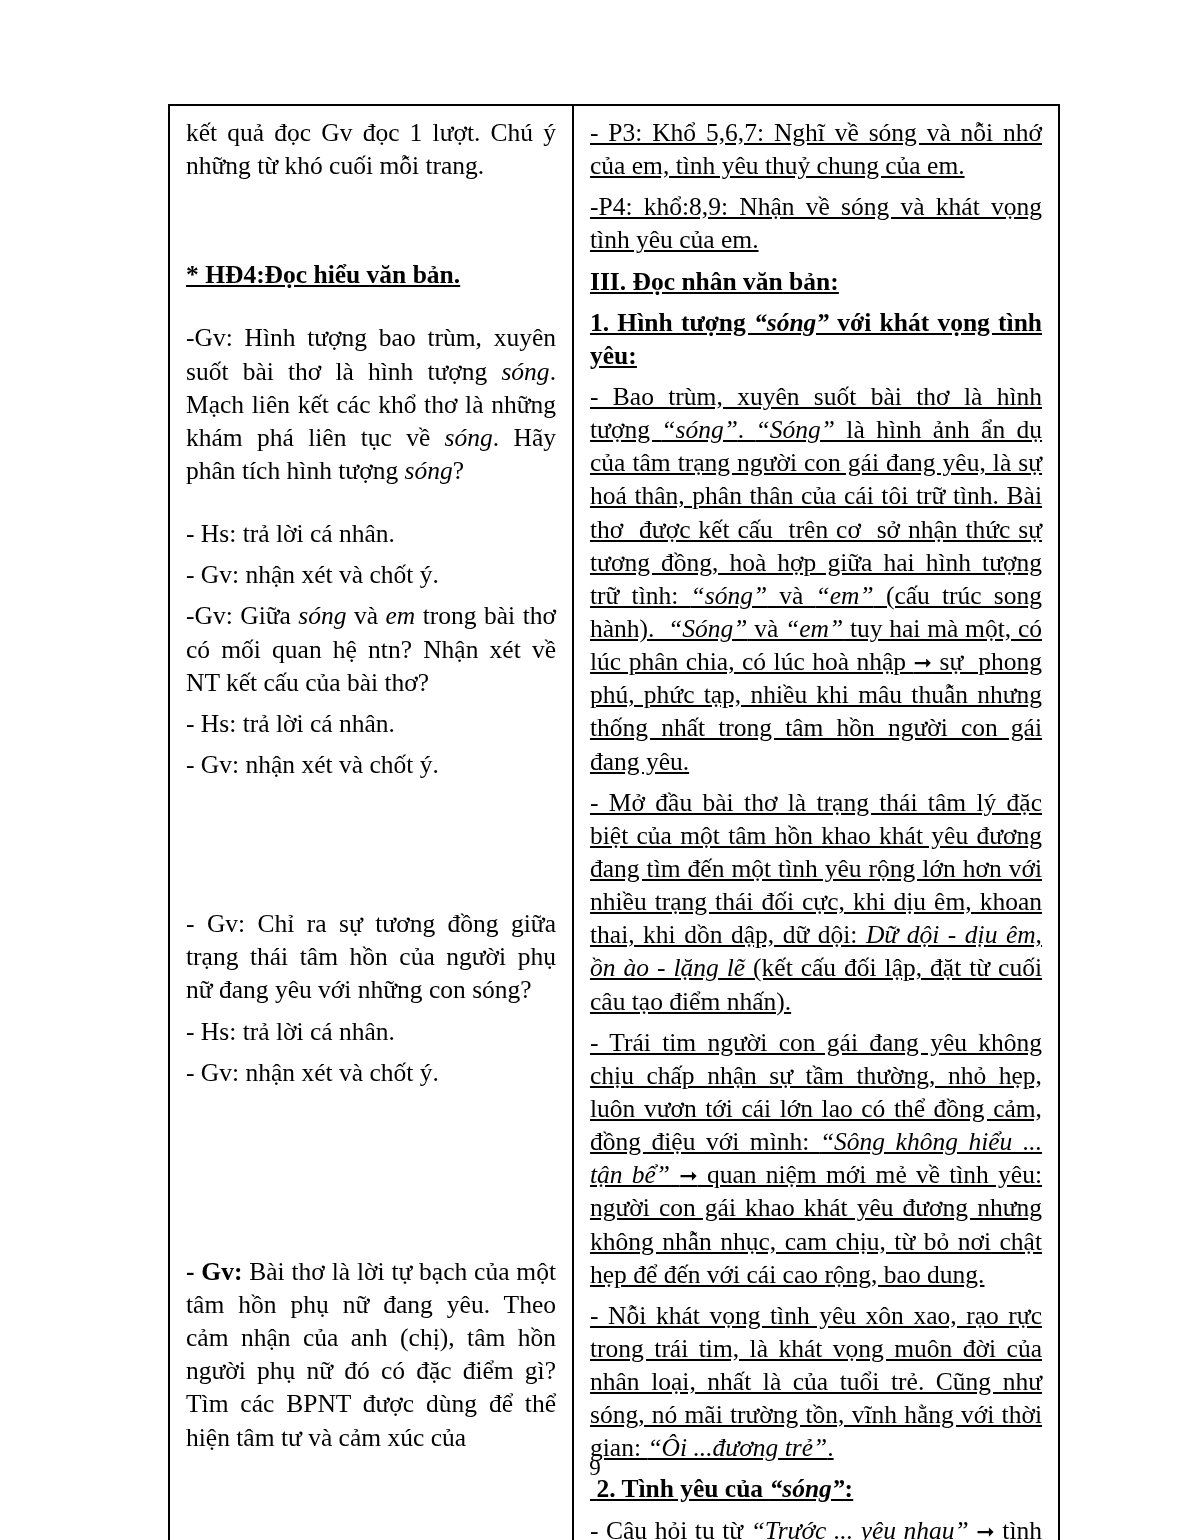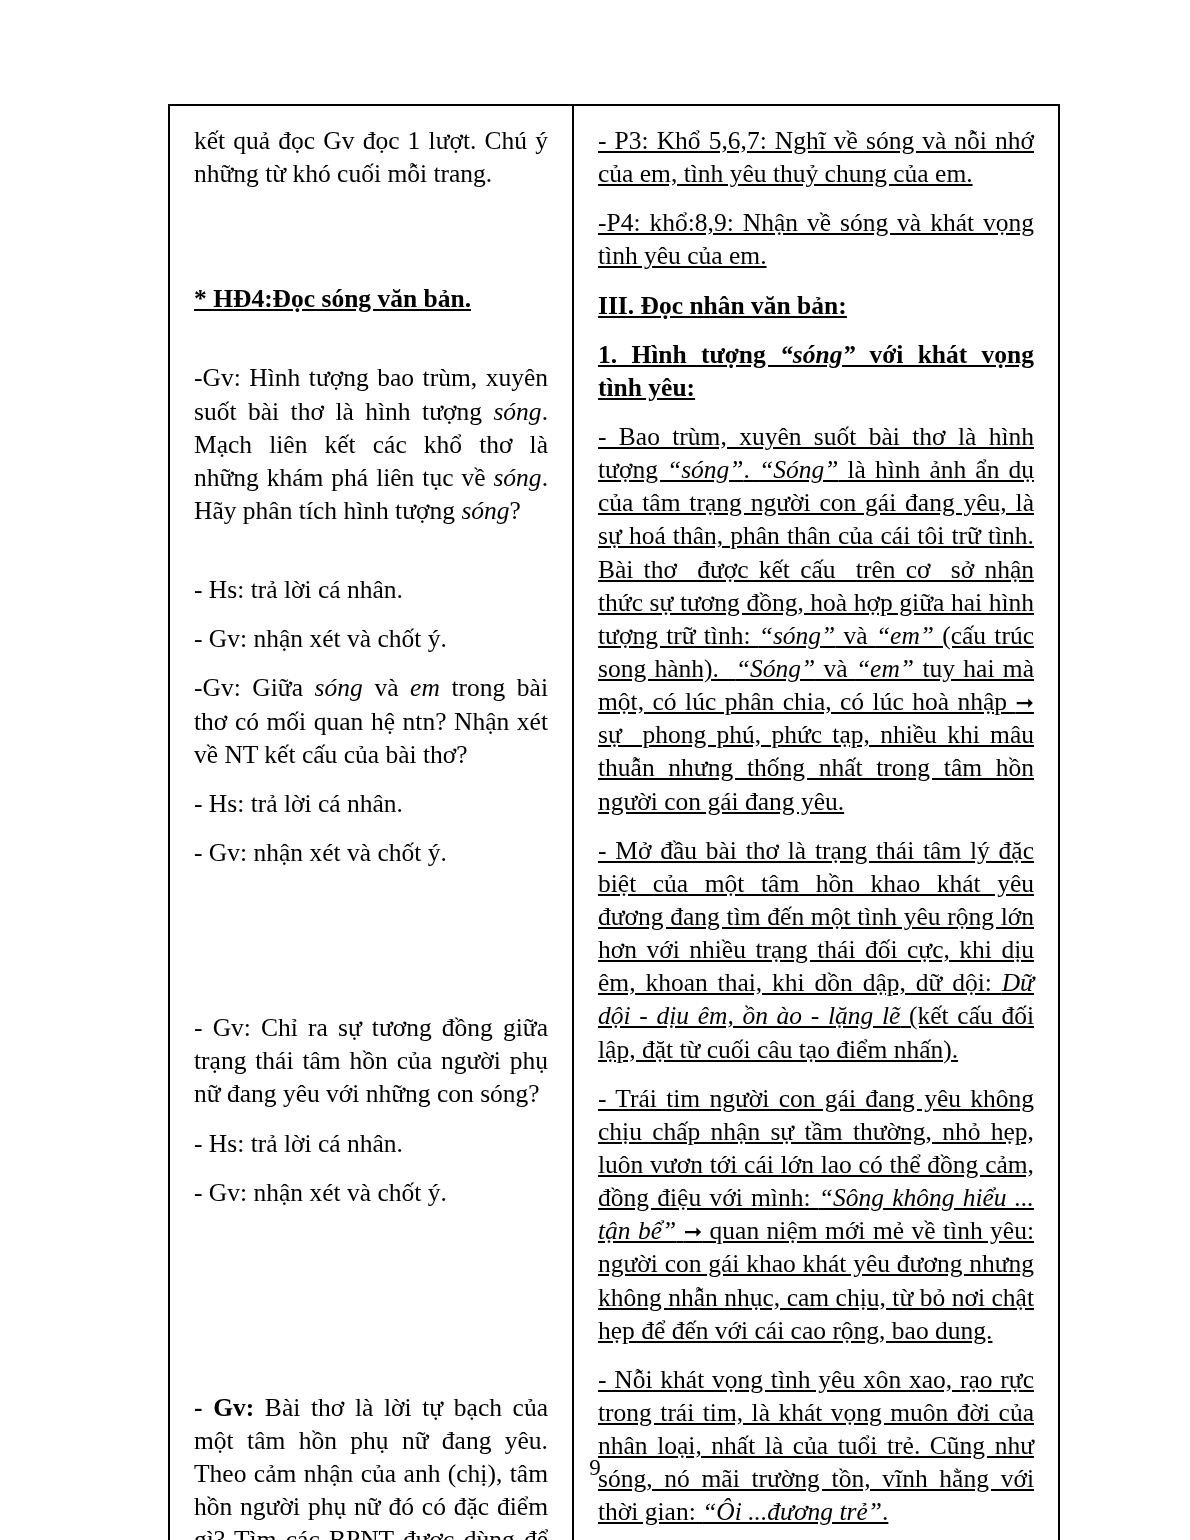--- a/index.html
+++ b/index.html
@@ -34,21 +34,21 @@
     vertical-align: top;
     padding: 2px 8px 4px 8px;
   }
   .col-left { width: 386px; }
   .col-right { width: 468px; text-decoration: underline; }
 
   .para {
     font-size: 25.5px;
     line-height: 1.30;
     text-align: justify;
-    margin: 16px;
+    margin: 8px;
     hyphens: none;
   }
   .para.nojust { text-align: left; }
   .spacer-sm { height: 14px; }
   .spacer-lg { height: 60px; }
   .spacer-xl { height: 110px; }
   .spacer-xxl { height: 150px; }
 
   b { font-weight: bold; }
   i { font-style: italic; }
@@ -76,21 +76,21 @@
 
   <table class="doc-table">
     <tbody>
         <tr>
       <td class="col-left">
 
         <p class="para">kết quả đọc  Gv đọc 1 lượt. Chú ý những từ khó cuối mỗi trang.</p>
 
         <div class="spacer-lg"></div>
 
-        <p class="para nojust bold-underline">* HĐ4:Đọc sóng văn bản.</p>
+        <p class="para nojust bold-underline">* HĐ4:Đọc hiểu văn bản.</p>
 
         <div class="spacer-sm"></div>
 
         <p class="para">-Gv:  Hình tượng bao trùm, xuyên suốt bài thơ là hình tượng <i>sóng</i>. Mạch liên kết các khổ thơ là những khám phá liên tục về <i>sóng</i>. Hãy phân tích hình tượng <i>sóng</i>?</p>
 
         <div class="spacer-sm"></div>
 
         <p class="para nojust">- Hs: trả lời cá nhân.</p>
         <p class="para nojust">- Gv: nhận xét và chốt ý.</p>
         <p class="para">-Gv: Giữa <i>sóng</i> và <i>em</i> trong bài thơ có mối quan hệ ntn? Nhận xét về NT kết cấu của bài thơ?</p>

